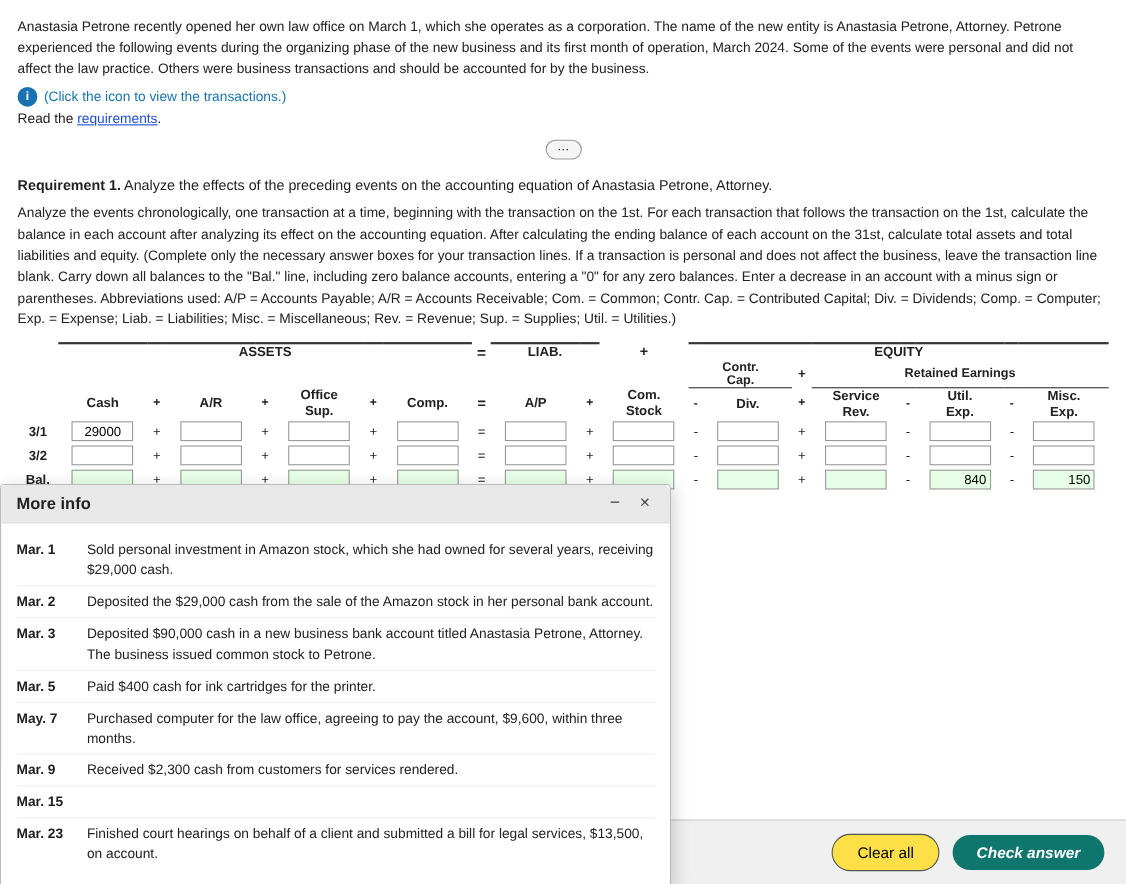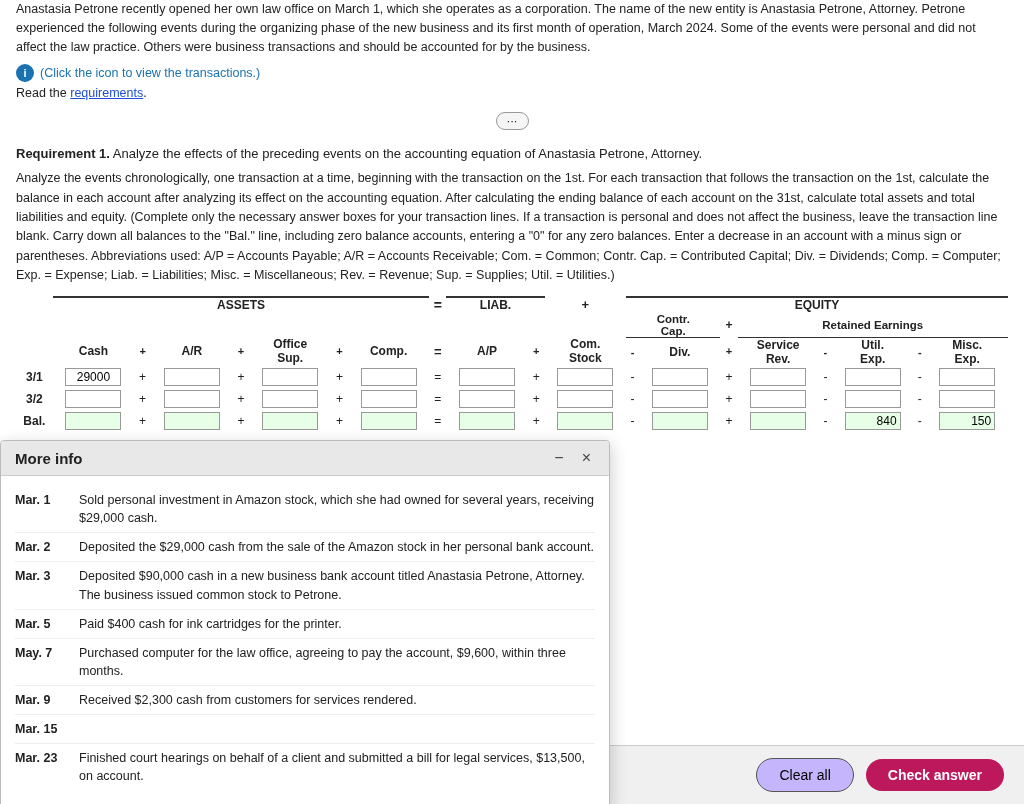--- a/index.html
+++ b/index.html
@@ -1,18 +1,18 @@
 <!DOCTYPE html>
 <html><head>
   <meta charset="utf-8">
   <style>
     * { box-sizing: border-box; margin: 0; padding: 0; }
     body { font-family: Arial, sans-serif; font-size: 13px; background: #f0f0f0; color: #222; }
 
-    .page-wrapper { background: #fff; max-width: 1024px; margin: 0 auto; padding: 0 16px; position: relative; min-height: 804px; }
+    .page-wrapper { background: #fff; max-width: 1024px; margin: 0 auto; padding: 15px 16px; position: relative; min-height: 804px; }
 
     .intro-text { font-size: 12.5px; line-height: 1.5; margin-bottom: 8px; }
     .info-row { display: flex; align-items: center; gap: 6px; margin-bottom: 4px; }
     .info-icon { width: 18px; height: 18px; border-radius: 50%; background: #1a73b0; color: #fff; font-size: 11px; font-weight: bold; display: flex; align-items: center; justify-content: center; cursor: pointer; flex-shrink: 0; }
     .info-link { color: #1a73b0; text-decoration: none; font-size: 12.5px; }
     .read-req { font-size: 12.5px; margin-bottom: 12px; }
     .read-req a { color: #1d4ed8; }
 
     .dots-row { text-align: center; margin: 8px 0 16px 0; }
     .dots-btn { border: 1px solid #999; border-radius: 12px; padding: 2px 10px; font-size: 11px; background: #f5f5f5; cursor: pointer; }
@@ -39,22 +39,22 @@
     .modal-controls { display: flex; gap: 10px; align-items: center; }
     .modal-btn { background: none; border: none; cursor: pointer; font-size: 16px; color: #444; padding: 0 4px; }
     .modal-body { padding: 10px 14px 16px 14px; max-height: 340px; overflow-y: auto; }
     .modal-row { display: flex; gap: 12px; padding: 5px 0; border-bottom: 1px solid #eee; font-size: 12.5px; line-height: 1.45; }
     .modal-row:last-child { border-bottom: none; }
     .modal-date { font-weight: bold; min-width: 52px; flex-shrink: 0; }
     .modal-desc { flex: 1; }
 
     
     .bottom-bar { position: absolute; bottom: 0; right: 0; left: 0; background: #f0f0f0; border-top: 1px solid #ccc; padding: 12px 20px; display: flex; justify-content: flex-end; gap: 12px; align-items: center; }
-    .btn-clear { background: #c4b5fd; border: 1.5px solid #555; border-radius: 20px; padding: 8px 22px; font-size: 14px; cursor: pointer; font-weight: 500; }
-    .btn-check { background: #be185d; border: none; border-radius: 20px; padding: 8px 22px; font-size: 14px; color: #fff; cursor: pointer; font-weight: bold; }
+    .btn-clear { background: #fde047; border: 1.5px solid #555; border-radius: 20px; padding: 8px 22px; font-size: 14px; cursor: pointer; font-weight: 500; }
+    .btn-check { background: #0f766e; border: none; border-radius: 20px; padding: 8px 22px; font-size: 14px; color: #fff; cursor: pointer; font-weight: bold; font-style: italic; }
 
     .assets-label { text-align: center; font-weight: bold; }
     .liab-label { text-align: center; font-weight: bold; }
     .equity-label { text-align: center; font-weight: bold; }
 
     .row-label { font-weight: bold; font-size: 12px; text-align: left; padding-right: 4px; }
 
     .top-border { border-top: 2px solid #333; }
   </style>
 </head>

